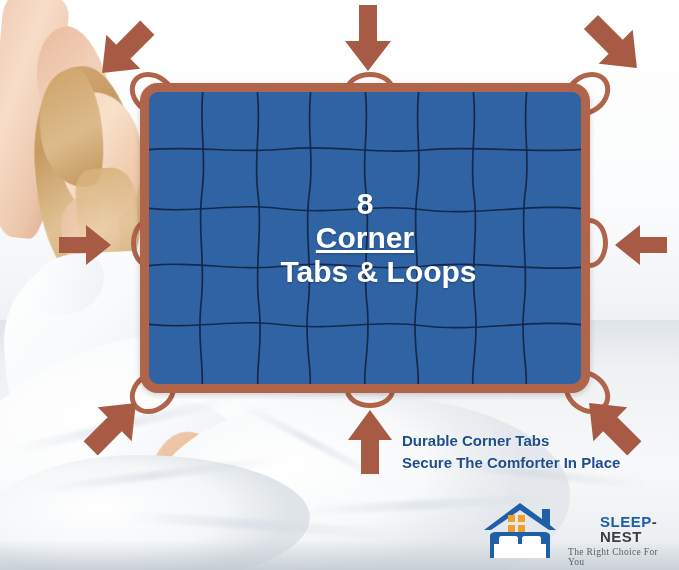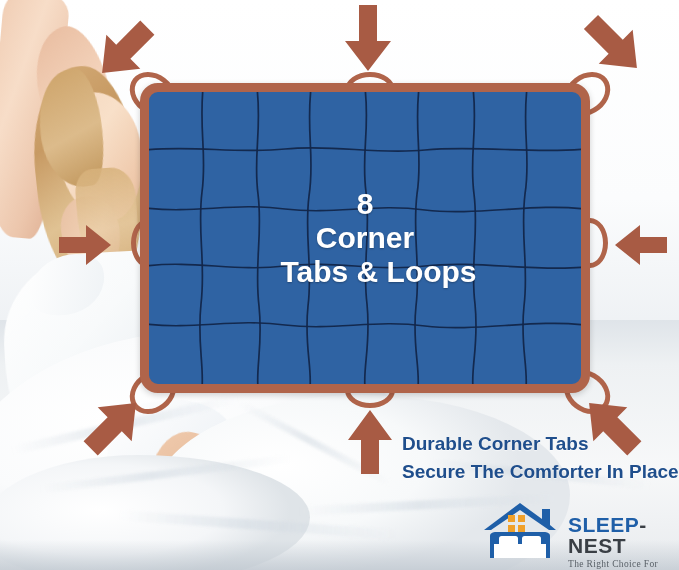--- a/index.html
+++ b/index.html
@@ -96,37 +96,37 @@
   .loop-c{width:40px;height:30px;border-radius:50%;}
   .loop-e-h{width:40px;height:26px;border-radius:50%;}
   .loop-e-v{width:26px;height:40px;border-radius:50%;}
 
   
   .headline{position:absolute;left:140px;top:83px;width:450px;height:310px;
     display:flex;flex-direction:column;align-items:center;justify-content:center;
     color:#ffffff;font-weight:bold;line-height:1.14;
     text-shadow:0 1px 2px rgba(0,0,0,.28);pointer-events:none;}
   .headline .l1{font-size:30px;}
-  .headline .l2{font-size:30px;}
+  .headline .l2{font-size:30px;text-decoration:underline;}
   .headline .l3{font-size:30px;margin-left:27px;}
 
   
   .arrow{position:absolute;}
   .arrow svg{display:block;}
 
   
   .caption{position:absolute;left:402px;top:430px;
-    color:#1f4e8c;font-weight:bold;font-size:19px;line-height:1.45;
+    color:#1f4e8c;font-weight:bold;font-size:15px;line-height:1.45;
     text-shadow:0 1px 1px rgba(255,255,255,.65);white-space:nowrap;}
 
   
   .logo{position:absolute;left:480px;top:500px;width:196px;height:62px;}
   .logo-mark{position:absolute;left:0;top:0;width:86px;height:62px;}
   .logo-text{position:absolute;left:88px;top:14px;}
-  .logo-name{font-size:21px;font-weight:bold;letter-spacing:.5px;line-height:1;}
+  .logo-name{font-size:15px;font-weight:bold;letter-spacing:.5px;line-height:1;margin-left:32px;}
   .logo-name .sleep{color:#1f5fa8;}
   .logo-name .nest{color:#3a3f45;}
   .logo-tag{font-size:9.5px;color:#5a6168;letter-spacing:.35px;margin-top:3px;
     font-family:"Liberation Serif", serif;}
 </style>
 </head>
 <body>
 
 <div id="stage">
 

